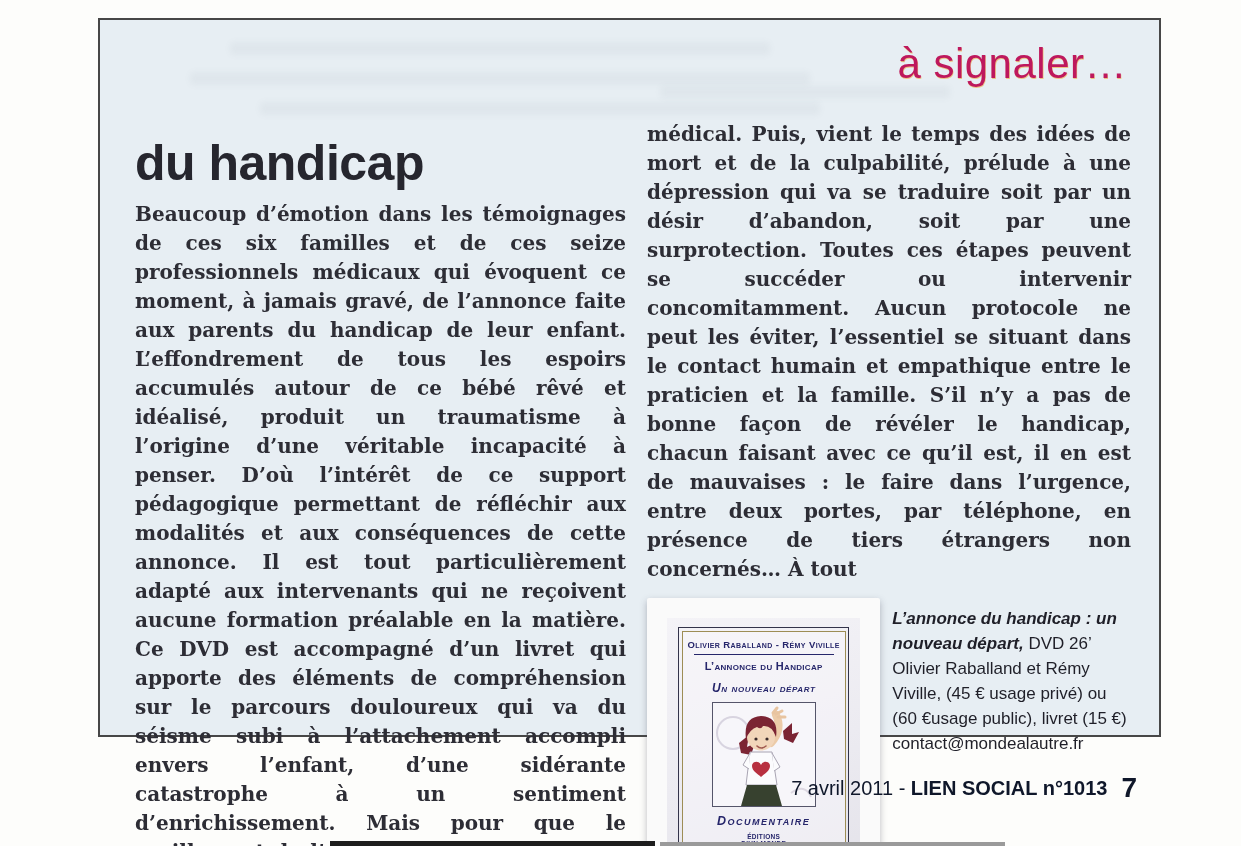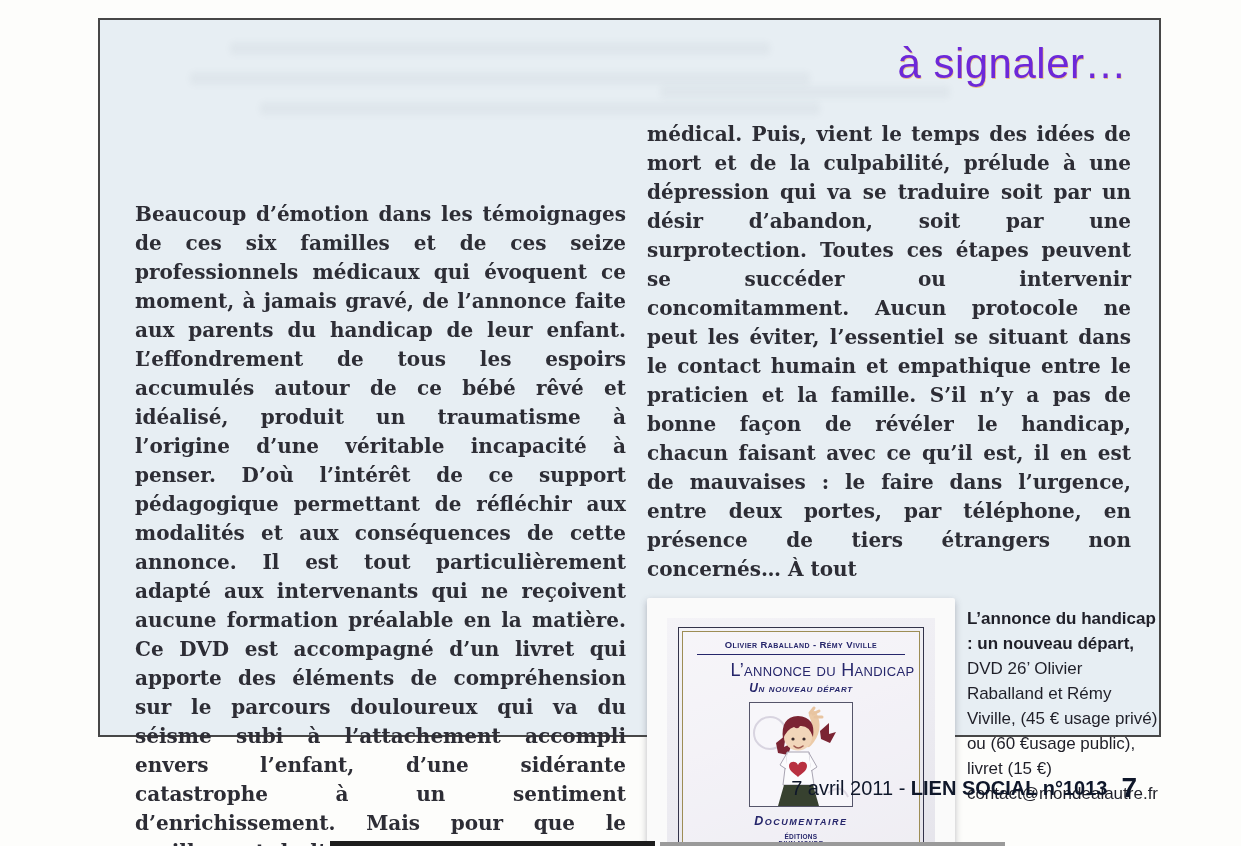--- a/index.html
+++ b/index.html
@@ -30,21 +30,21 @@
     border-radius: 4px;
     pointer-events: none;
   }
 
   
   .signaler {
     position: absolute;
     top: 20px; right: 32px;
     font-size: 42px;
     letter-spacing: 0.5px;
-    color: #6d28d9;
+    color: #be185d;
     text-shadow: 0.6px 0.6px 0 rgba(240,160,40,0.55);
     white-space: nowrap;
   }
 
   
   .article-title {
     position: absolute;
     left: 35px; top: 58px;
     font-size: 50px;
     line-height: 57px;
@@ -113,34 +113,33 @@
     font-variant: small-caps;
     letter-spacing: 0.4px;
     white-space: nowrap;
   }
   .cover-rule {
     width: 92%;
     border-top: 1.5px solid #26266b;
     margin: 4px 0 5px;
   }
   .cover-title {
-    font-size: 18px;
-    font-weight: 400;
+    font-size: 11px;
+    font-weight: 700;
     font-variant: small-caps;
     letter-spacing: 0.3px;
     white-space: nowrap;
-    margin-left: 43px;
   }
   .cover-subtitle {
     font-size: 12px;
     font-weight: 700;
     font-style: italic;
     font-variant: small-caps;
     letter-spacing: 0.6px;
-    margin-top: 0;
+    margin-top: 9px;
   }
   .illo-box {
     width: 104px; height: 124px;
     border: 1px solid #55556a;
     background: #f7f6fa;
     margin: 7px 0 7px;
     overflow: hidden;
   }
   .cover-genre {
     font-size: 12.5px;
@@ -169,20 +168,21 @@
   .caption {
     margin-top: 14px;
     font-family: "Liberation Sans", sans-serif;
     font-size: 17px;
     line-height: 25px;
     text-align: left;
     color: #1f1f28;
   }
   .caption-title {
     font-weight: 700;
+    font-style: italic;
   }
   .caption-line { display: block; }
 
   
   .page-footer {
     position: absolute;
     top: 772px; right: 104px;
     font-size: 20px;
     color: #0f172a;
     white-space: nowrap;
@@ -203,21 +203,21 @@
 
 <div class="panel">
 
   <div class="ghost" style="left:130px; top:22px; width:540px; height:13px;"></div>
   <div class="ghost" style="left:90px; top:52px; width:620px; height:13px;"></div>
   <div class="ghost" style="left:160px; top:82px; width:560px; height:13px;"></div>
   <div class="ghost" style="left:560px; top:66px; width:290px; height:12px;"></div>
 
   <div class="signaler">à signaler…</div>
 
-  <h1 class="article-title"><br></h1>
+  <h1 class="article-title"><br><span>du handicap</span></h1>
 
   <p class="left-col body-serif">Beaucoup d’émotion dans les témoignages de ces six familles et de ces seize professionnels médicaux qui évoquent ce moment, à jamais gravé, de l’annonce faite aux parents du handicap de leur enfant. L’effondrement de tous les espoirs accumulés autour de ce bébé rêvé et idéalisé, produit un traumatisme à l’origine d’une véritable incapacité à penser. D’où l’intérêt de ce support pédagogique permettant de réfléchir aux modalités et aux conséquences de cette annonce. Il est tout particulièrement adapté aux intervenants qui ne reçoivent aucune formation préalable en la matière. Ce DVD est accompagné d’un livret qui apporte des éléments de compréhension sur le parcours douloureux qui va du séisme subi à l’attachement accompli envers l’enfant, d’une sidérante catastrophe à un sentiment d’enrichissement. Mais pour que le vacillement de l’annonce devienne aussi la matrice d’un nouveau départ, il faut passer par un certain nombre de mécanismes de défense : le déni d’abord, assez vite suivi par la colère, la révolte et l’agressivité envers le corps</p>
 
   <div class="right-col">
     <p class="body-serif">médical. Puis, vient le temps des idées de mort et de la culpabilité, prélude à une dépression qui va se traduire soit par un désir d’abandon, soit par une surprotection. Toutes ces étapes peuvent se succéder ou intervenir concomitamment. Aucun protocole ne peut les éviter, l’essentiel se situant dans le contact humain et empathique entre le praticien et la famille. S’il n’y a pas de bonne façon de révéler le handicap, chacun faisant avec ce qu’il est, il en est de mauvaises : le faire dans l’urgence, entre deux portes, par téléphone, en présence de tiers étrangers non concernés… À tout</p>
 
     <div class="wrap-row">
 
       <div class="cover-wrap">
         <div class="dvd-card">

